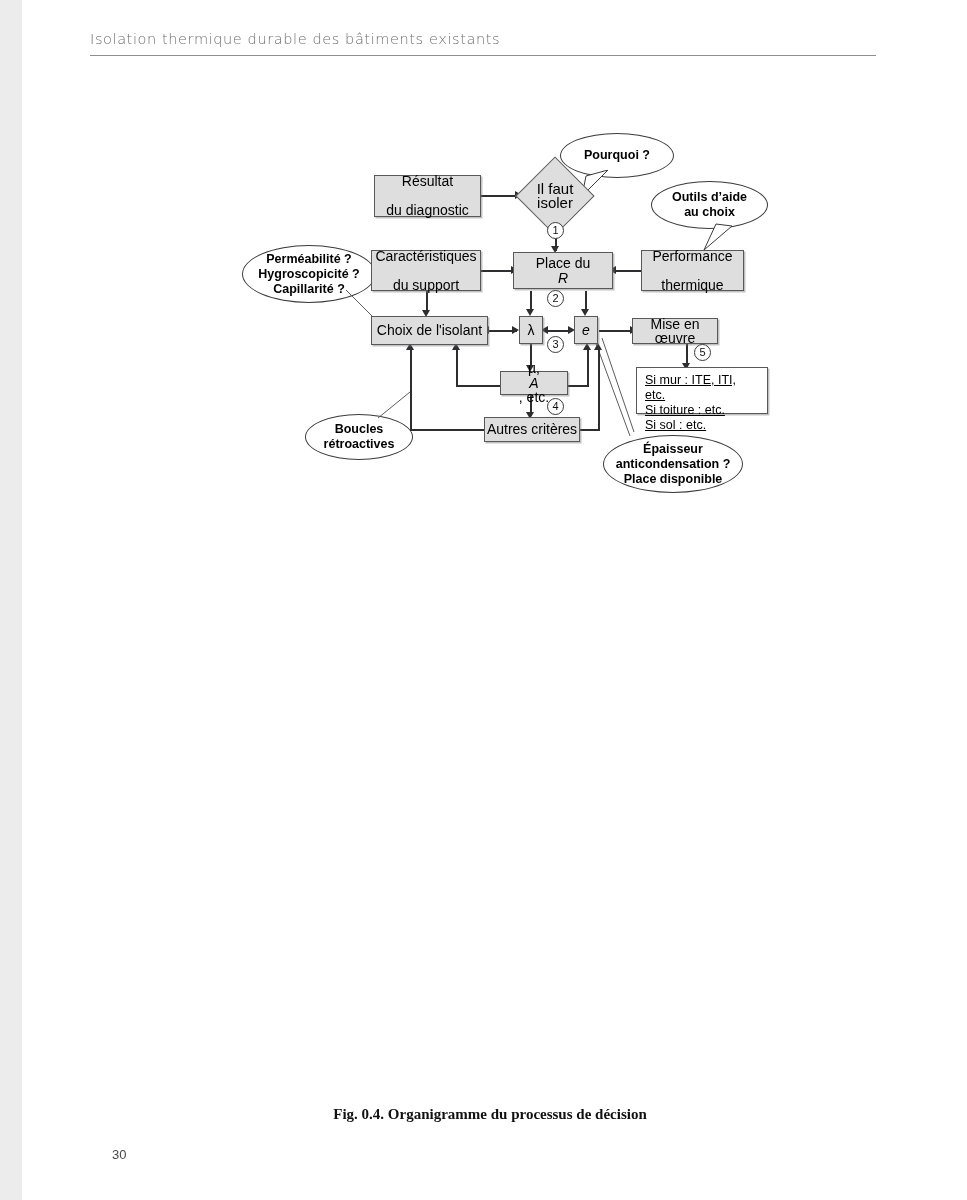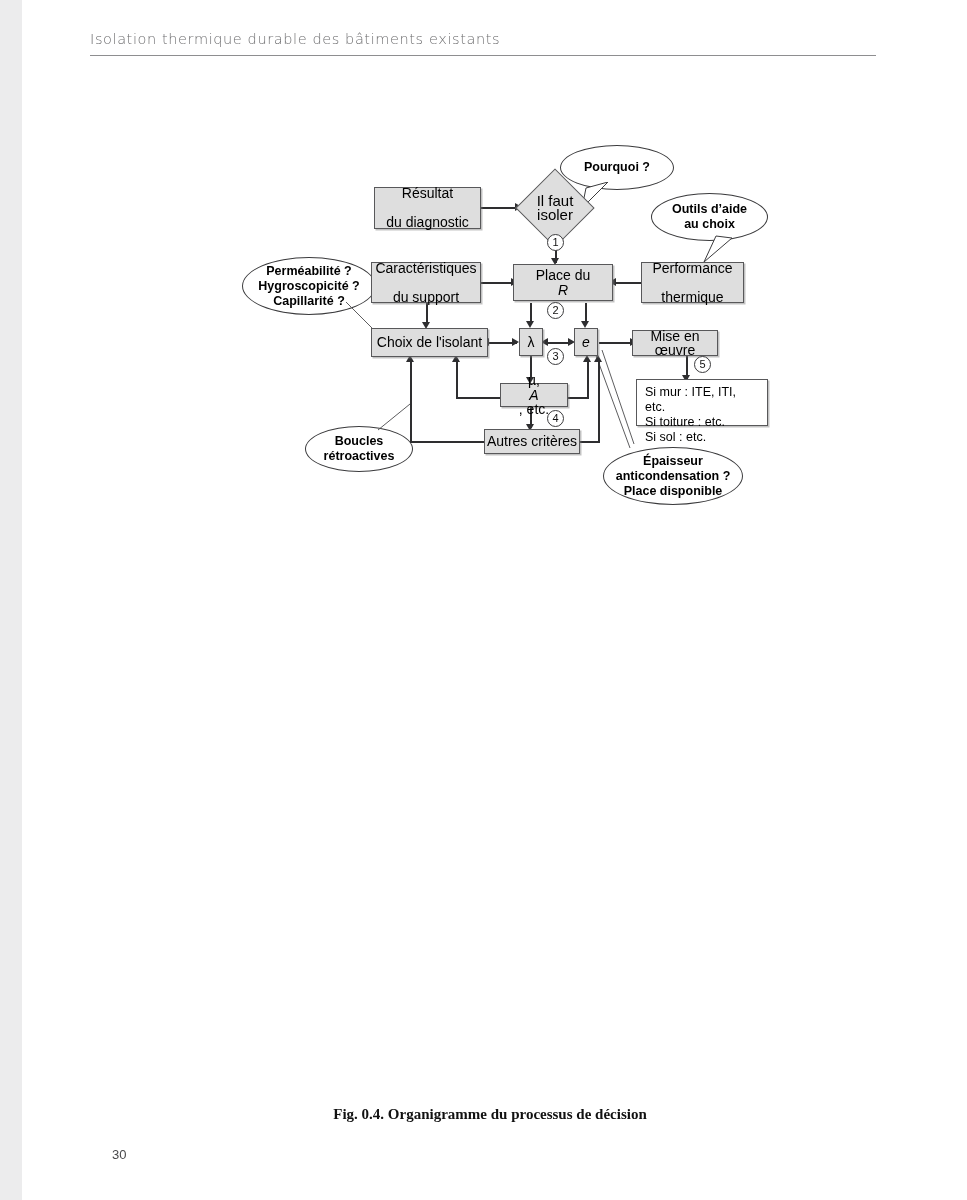--- a/index.html
+++ b/index.html
@@ -40,20 +40,21 @@
     box-shadow: 1.5px 1.5px 0 rgba(120,120,120,.45);
   }
   .node span { display: block; width: 100%; }
   .plain {
     position: absolute;
     background: #ffffff;
     border: 1px solid #58585a;
     font-size: 12.5px; line-height: 15px; text-align: left;
     padding: 5px 8px;
     box-shadow: 1.5px 1.5px 0 rgba(120,120,120,.45);
+    text-decoration: underline;
   }
   .diamond {
     position: absolute;
     background: #dedede;
     border: 1px solid #58585a;
     transform: rotate(45deg);
   }
   .diamond-label {
     position: absolute;
     font-size: 15px; line-height: 14.5px; text-align: center;
@@ -102,21 +103,21 @@
   .it { font-style: italic; }
 </style>
 </head>
 <body>
 
 <div id="page">
 
   <div id="runhead">Isolation thermique durable des bâtiments existants</div>
   <div id="runrule"></div>
 
-  <div class="fig" id="fig1" style="left:0;top:12px;width:945px;height:520px;">
+  <div class="fig" id="fig1" style="left:0;top:0;width:945px;height:520px;">
 
     <div class="bubble" style="left:538px;top:133px;width:114px;height:45px;">
       <span>Pourquoi ?</span>
     </div>
     <svg style="position:absolute;left:540px;top:170px;width:60px;height:40px;">
       <polygon points="24,6 46,0 20,26" fill="#ffffff" stroke="#3b3b3d" stroke-width="1"></polygon>
     </svg>
 
     <div class="bubble" style="left:629px;top:181px;width:117px;height:48px;">
       <span>

